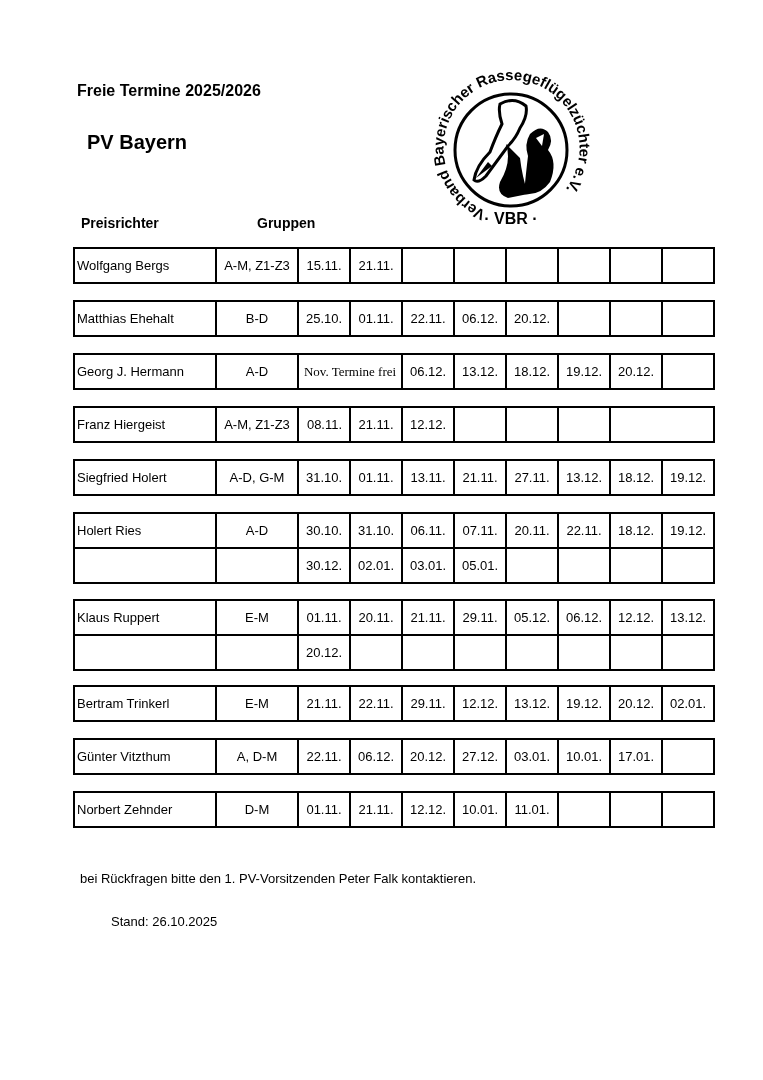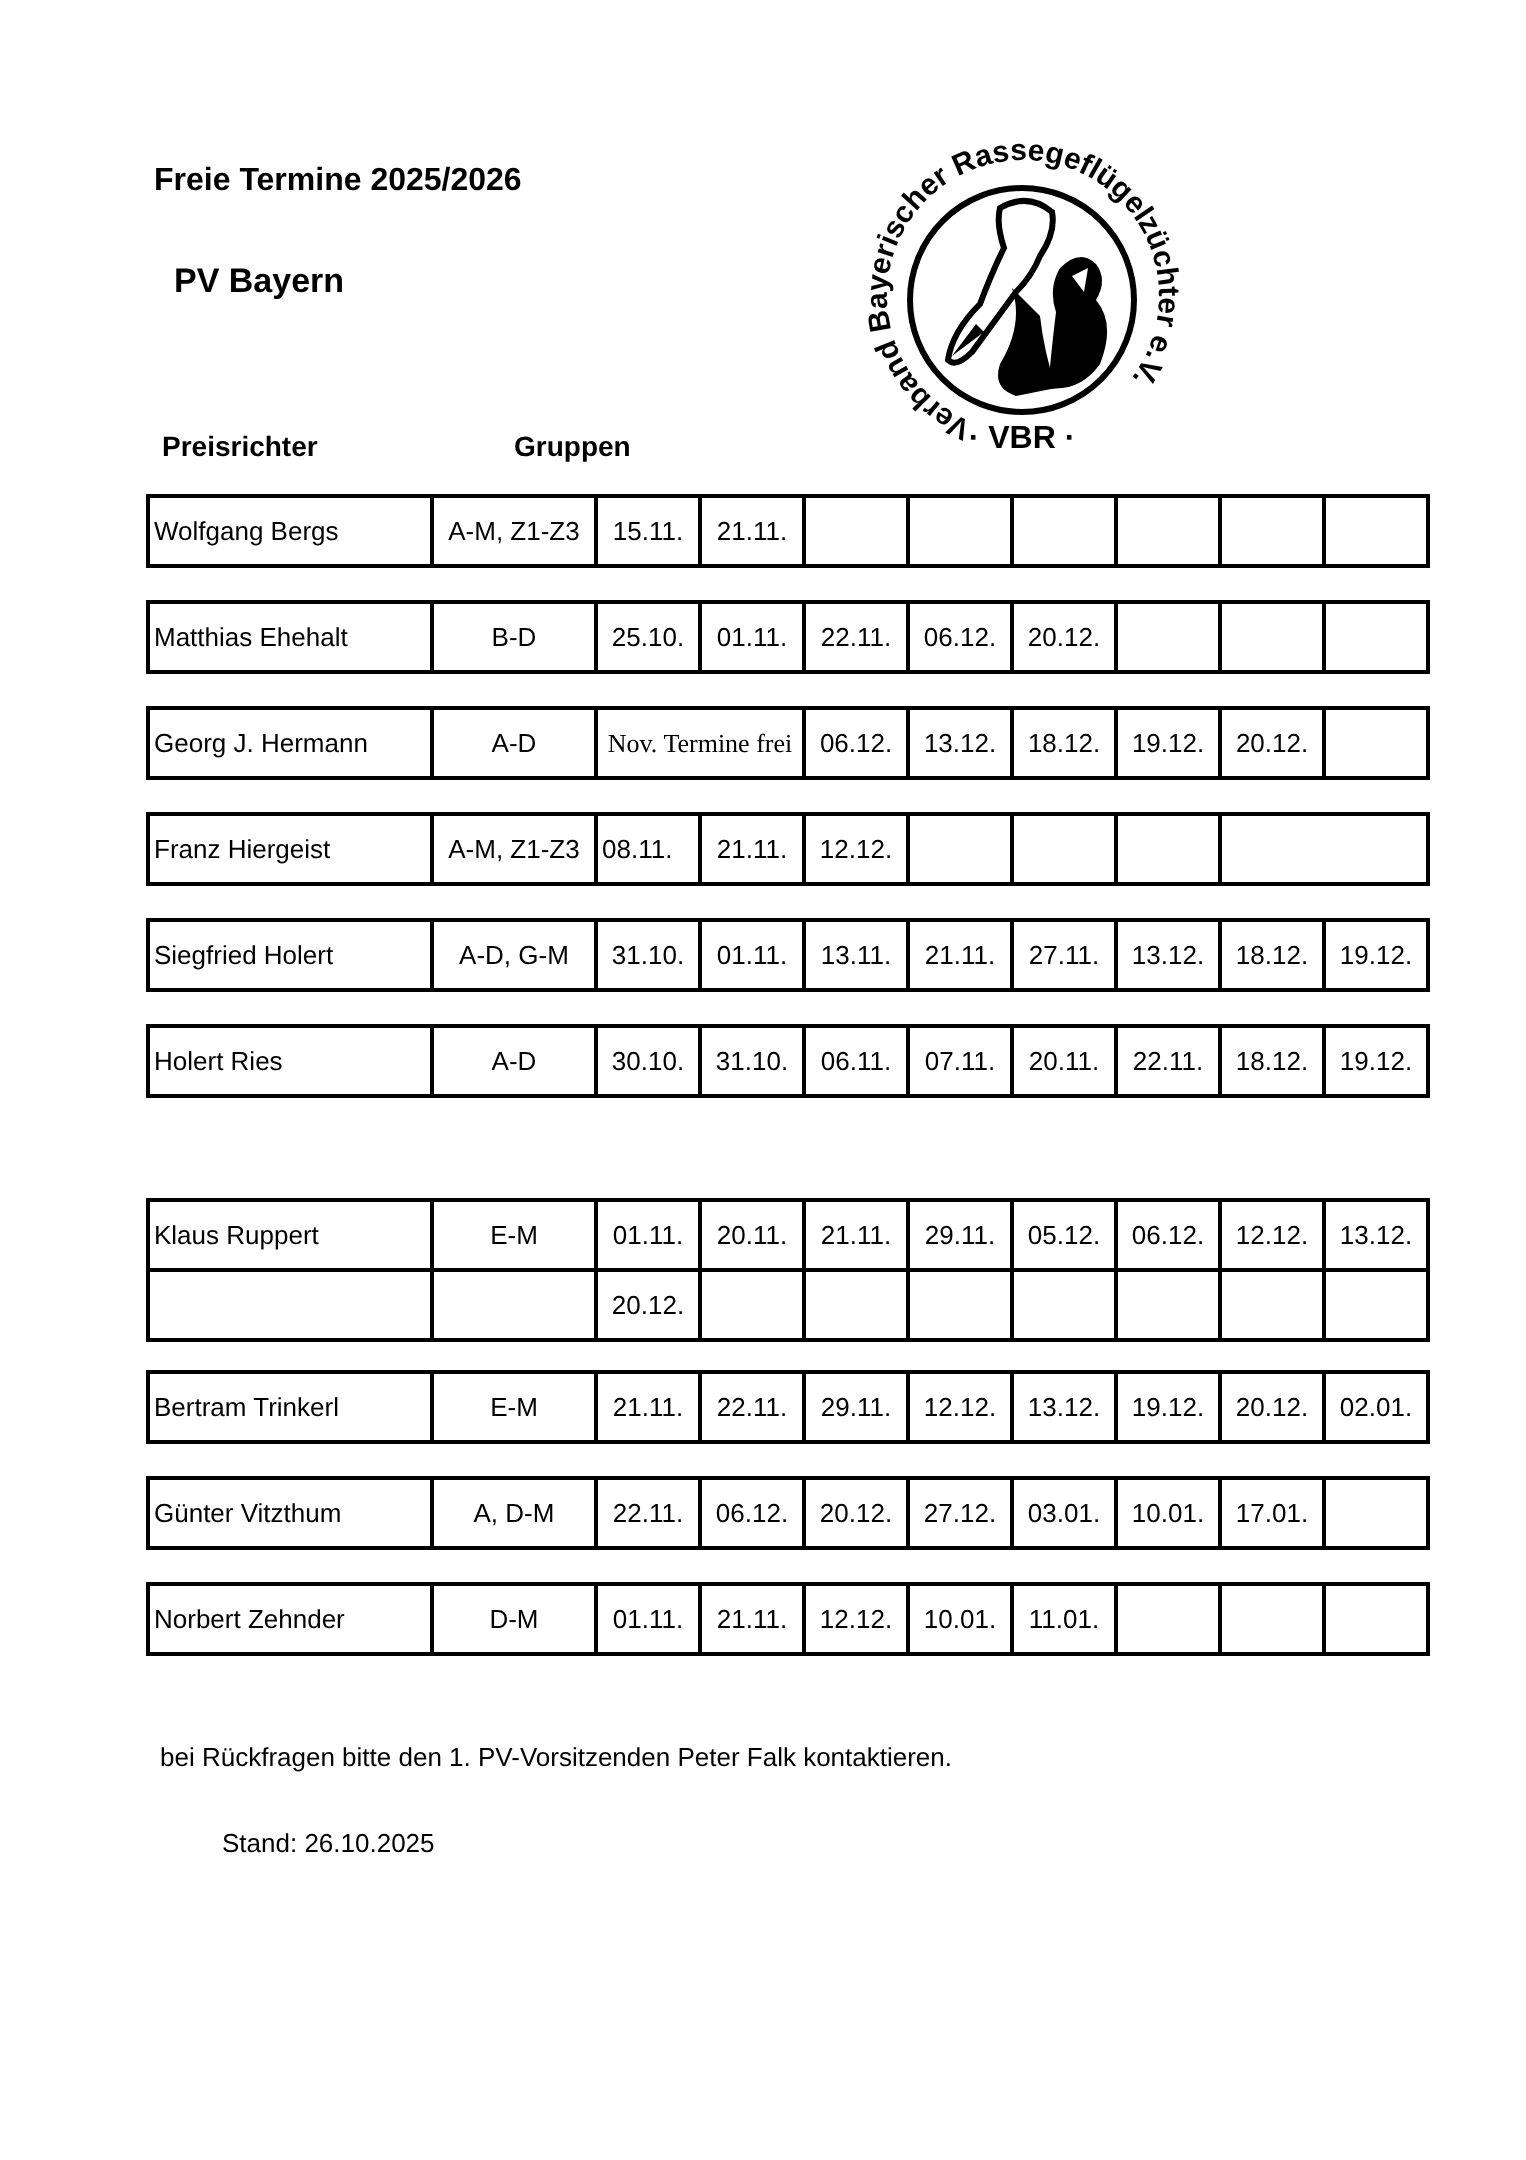--- a/index.html
+++ b/index.html
@@ -1,20 +1,20 @@
 <!DOCTYPE html>
 <html><head>
   <meta charset="utf-8">
   <style>
     * { box-sizing: border-box; margin: 0; padding: 0; }
     html, body { width: 763px; height: 1080px; background: #ffffff; overflow: hidden; }
     body { position: relative; font-family: "Liberation Sans", sans-serif; color: #000; }
 
     .title { position: absolute; left: 77px; top: 82px; font-size: 16px; font-weight: bold; }
-    .subtitle { position: absolute; left: 87px; top: 131px; font-size: 17px; font-weight: bold; }
+    .subtitle { position: absolute; left: 87px; top: 131px; font-size: 20px; font-weight: bold; }
     .col-head { position: absolute; top: 215px; font-size: 14px; font-weight: bold; }
     .col-head.judge { left: 81px; text-align: right; }
     .col-head.groups { left: 226px; margin-left: 31px; }
 
     .logo { position: absolute; left: 428px; top: 66px; width: 166px; height: 164px; }
 
     .block { position: absolute; left: 73px; width: 639px; border-collapse: collapse; table-layout: fixed; }
     .block td {
       border: 2px solid #000;
       height: 35px;
@@ -23,21 +23,21 @@
       vertical-align: middle;
       padding: 0 1px;
       white-space: nowrap;
       overflow: hidden;
     }
     .block td.name { text-align: left; padding-left: 2px; }
     .block td.wrap { white-space: normal; line-height: 15px; font-size: 13px; font-family: Liberation Serif, serif; }
     .block col.c-name { width: 142px; }
     .block col.c-grp { width: 82px; }
     .block col.c-date { width: 52px; }
-    .block td.left { text-align: left; padding-left: 2px; }
+    .block td.left { text-align: center; padding-left: 2px; }
 
     .note { position: absolute; left: 80px; top: 871px; font-size: 13px; }
     .stand { position: absolute; left: 111px; top: 914px; font-size: 13px; }
   </style>
 </head>
 <body>
 
 <div class="title">Freie Termine 2025/2026</div>
 <div class="subtitle">PV Bayern</div>
 <div class="col-head judge">Preisrichter</div>
@@ -225,20 +225,32 @@
     <td>A-D</td>
     <td>30.10.</td>
     <td>31.10.</td>
     <td>06.11.</td>
     <td>07.11.</td>
     <td>20.11.</td>
     <td>22.11.</td>
     <td>18.12.</td>
     <td>19.12.</td>
   </tr>
+  <tr>
+    <td class="name"></td>
+    <td></td>
+    <td>30.12.</td>
+    <td>02.01.</td>
+    <td>03.01.</td>
+    <td>05.01.</td>
+    <td></td>
+    <td></td>
+    <td></td>
+    <td></td>
+  </tr>
 </tbody>
   </table>
 
 <table class="block" style="top:599px">
   <colgroup>
       <col class="c-name">
       <col class="c-grp">
       <col class="c-date">
       <col class="c-date">
       <col class="c-date">

